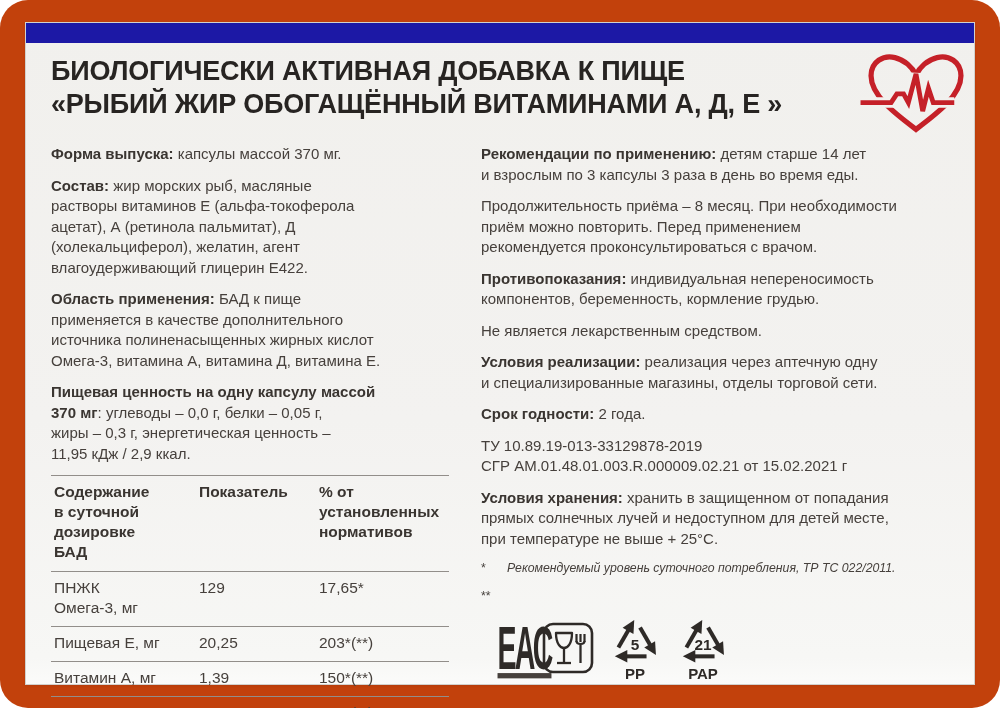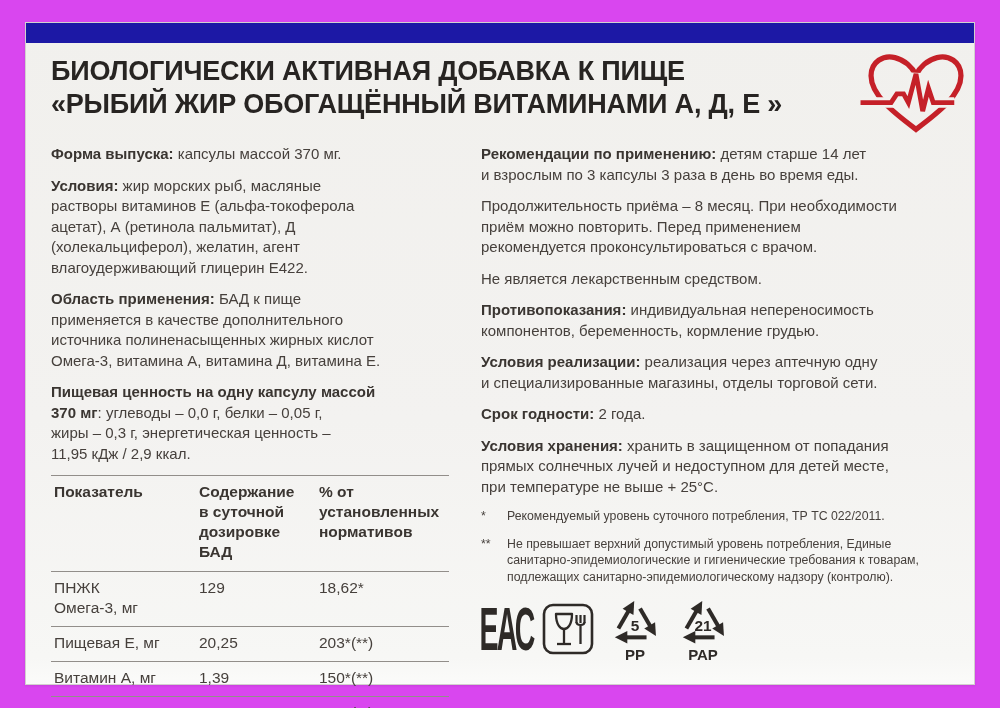--- a/index.html
+++ b/index.html
@@ -1,17 +1,17 @@
 <!DOCTYPE html>
 <html><head>
 <meta charset="utf-8">
 <style>
   html,body{margin:0;padding:0;background:#ffffff;}
-  .stage{position:relative;width:1000px;height:708px;background:#d946ef;overflow:hidden;
-         font-family:"Liberation Sans","DejaVu Sans",sans-serif;color:#46403c;}
+  .stage{position:relative;width:1000px;height:708px;background:#c2410c;overflow:hidden;
+         font-family:"Liberation Sans","DejaVu Sans",sans-serif;color:#46403c;border-radius:28px;}
   .box{position:absolute;left:25px;top:22px;width:948px;height:661px;
        background:linear-gradient(180deg,#f1f0ed 0%,#f3f2f0 60%,#f7f7f5 96%,#fbfbfa 100%);
        border:1px solid #d2d1ce;box-shadow:0 1px 2px rgba(0,0,0,0.08);}
   .bluebar{position:absolute;left:0;top:0;width:100%;height:20px;background:#1c18a5;}
   .content{position:absolute;left:25px;top:20px;width:898px;}
   .title{margin-top:12px;font-size:27px;line-height:33px;font-weight:bold;color:#272422;
          letter-spacing:-0.2px;max-width:830px;white-space:pre-line;}
   .heart{position:absolute;top:26px;right:0px;width:116px;height:88px;}
   .cols{display:flex;margin-top:23px;}
   .col-left{width:400px;flex:none;}
@@ -20,24 +20,24 @@
   p.sec .lbl{font-weight:bold;color:#3a3531;}
   
   .ntable{margin-top:6px;width:398px;font-size:15.5px;line-height:20px;border-bottom:1px solid #928e8a;}
   .trow{display:grid;grid-template-columns:145px 120px 133px;border-top:1px solid #928e8a;
         padding:6px 0 8px 3px;}
   .trow.head{font-weight:bold;color:#3a3531;padding-bottom:9px;}
   .tcell{white-space:pre-line;padding-right:6px;}
   
   .fn{display:flex;margin:0 0 11px 0;font-size:12.3px;line-height:16.5px;}
   .fn .mark{width:26px;flex:none;}
-  .fn .fntext{white-space:pre-line;}
+  .fn .fntext{white-space:pre-line;font-style:italic;}
   
   .icons{display:flex;align-items:center;margin-top:10px;}
-  .eac-wrap{width:50px;height:56px;display:flex;align-items:center;justify-content:center;flex:none;}
+  .eac-wrap{width:50px;height:56px;display:flex;align-items:center;justify-content:flex-start;flex:none;text-decoration:underline;}
   .eac{font-size:46px;font-weight:900;color:#2e2a27;letter-spacing:-3px;
        transform:scale(0.62,1.32);white-space:nowrap;}
   .foodsafe{margin-left:11px;flex:none;}
   .recycle{margin-left:14px;flex:none;display:flex;flex-direction:column;align-items:center;}
   .recycle .rlabel{font-size:15px;font-weight:bold;color:#2e2a27;line-height:15px;margin-top:1px;}
   .icn{display:block;}
 </style>
 </head>
 <body>
 
@@ -52,50 +52,50 @@
       <polyline points="2,56 34,56 40,47 47,47 52,56 60,26 67,65 73,41 78,56 100,56" fill="none" stroke="#c52028" stroke-width="5"></polyline>
     </svg>
 
     <div class="content">
       <div class="title"><span>БИОЛОГИЧЕСКИ АКТИВНАЯ ДОБАВКА К ПИЩЕ</span><br><span>«РЫБИЙ ЖИР ОБОГАЩЁННЫЙ ВИТАМИНАМИ А, Д, Е »</span></div>
 
       <div class="cols">
 
         <div class="col-left">
           <p class="sec"><span class="lbl">Форма выпуска: </span><span>капсулы массой 370 мг.</span></p>
-          <p class="sec"><span class="lbl">Условия: </span><span>жир морских рыб, масляные
+          <p class="sec"><span class="lbl">Состав: </span><span>жир морских рыб, масляные
 растворы витаминов Е (альфа-токоферола
 ацетат), А (ретинола пальмитат), Д
 (холекальциферол), желатин, агент
 влагоудерживающий глицерин Е422.</span></p>
           <p class="sec"><span class="lbl">Область применения: </span><span>БАД к пище
 применяется в качестве дополнительного
 источника полиненасыщенных жирных кислот
 Омега-3, витамина А, витамина Д, витамина Е.</span></p>
           <p class="sec"><span class="lbl">Пищевая ценность на одну капсулу массой
 370 мг</span><span>: углеводы – 0,0 г, белки – 0,05 г,
 жиры – 0,3 г, энергетическая ценность –
 11,95 кДж / 2,9 ккал.</span></p>
 
           <div class="ntable">
             <div class="trow head">
-              <div class="tcell">Показатель</div>
               <div class="tcell">Содержание
 в суточной
 дозировке
 БАД</div>
+              <div class="tcell">Показатель</div>
               <div class="tcell">% от
 установленных
 нормативов</div>
             </div>
             <div class="trow">
               <div class="tcell">ПНЖК
 Омега-3, мг</div>
               <div class="tcell">129</div>
-              <div class="tcell">18,62*</div>
+              <div class="tcell">17,65*</div>
             </div>
             <div class="trow">
               <div class="tcell">Пищевая Е, мг</div>
               <div class="tcell">20,25</div>
               <div class="tcell">203*(**)</div>
             </div>
             <div class="trow">
               <div class="tcell">Витамин А, мг</div>
               <div class="tcell">1,39</div>
               <div class="tcell">150*(**)</div>
@@ -107,39 +107,38 @@
             </div>
           </div>
         </div>
 
         <div class="col-right">
           <p class="sec"><span class="lbl">Рекомендации по применению: </span><span>детям старше 14 лет
 и взрослым по 3 капсулы 3 раза в день во время еды.</span></p>
           <p class="sec"><span>Продолжительность приёма – 8 месяц. При необходимости
 приём можно повторить. Перед применением
 рекомендуется проконсультироваться с врачом.</span></p>
-          <p class="sec"><span>Не является лекарственным средством.</span></p>
           <p class="sec"><span class="lbl">Противопоказания: </span><span>индивидуальная непереносимость
 компонентов, беременность, кормление грудью.</span></p>
+          <p class="sec"><span>Не является лекарственным средством.</span></p>
           <p class="sec"><span class="lbl">Условия реализации: </span><span>реализация через аптечную одну
 и специализированные магазины, отделы торговой сети.</span></p>
           <p class="sec"><span class="lbl">Срок годности: </span><span>2 года.</span></p>
+          <p class="sec"><span>ТУ 10.89.19-013-33129878-2019
+СГР  АМ.01.48.01.003.R.000009.02.21 от 15.02.2021 г</span></p>
           <p class="sec"><span class="lbl">Условия хранения: </span><span>хранить в защищенном от попадания
 прямых солнечных лучей и недоступном для детей месте,
 при температуре не выше + 25°С.</span></p>
 
           <div class="fn">
             <span class="mark">*</span>
             <span class="fntext">Рекомендуемый уровень суточного потребления, ТР ТС 022/2011.</span>
           </div>
           <div class="fn">
             <span class="mark">**</span>
-            <span class="fntext">Не превышает верхний допустимый уровень потребления, Единые
-санитарно-эпидемиологические и гигиенические требования к товарам,
-подлежащих санитарно-эпидемиологическому надзору (контролю).</span>
           </div>
 
           <div class="icons">
             <div class="eac-wrap">
               <div class="eac">ЕАС</div>
             </div>
             <svg class="icn foodsafe" width="52" height="52" viewBox="0 0 52 52">
               <rect x="2" y="2" width="48" height="48" rx="9" fill="none" stroke="#2e2a27" stroke-width="2.6"></rect>
               <path d="M14 11 L30 11 C30 22, 25.5 26, 22 26 C18.5 26, 14 22, 14 11 Z" fill="none" stroke="#2e2a27" stroke-width="2.3" stroke-linejoin="round"></path>
               <line x1="22" y1="26" x2="22" y2="40" stroke="#2e2a27" stroke-width="2.3"></line>

